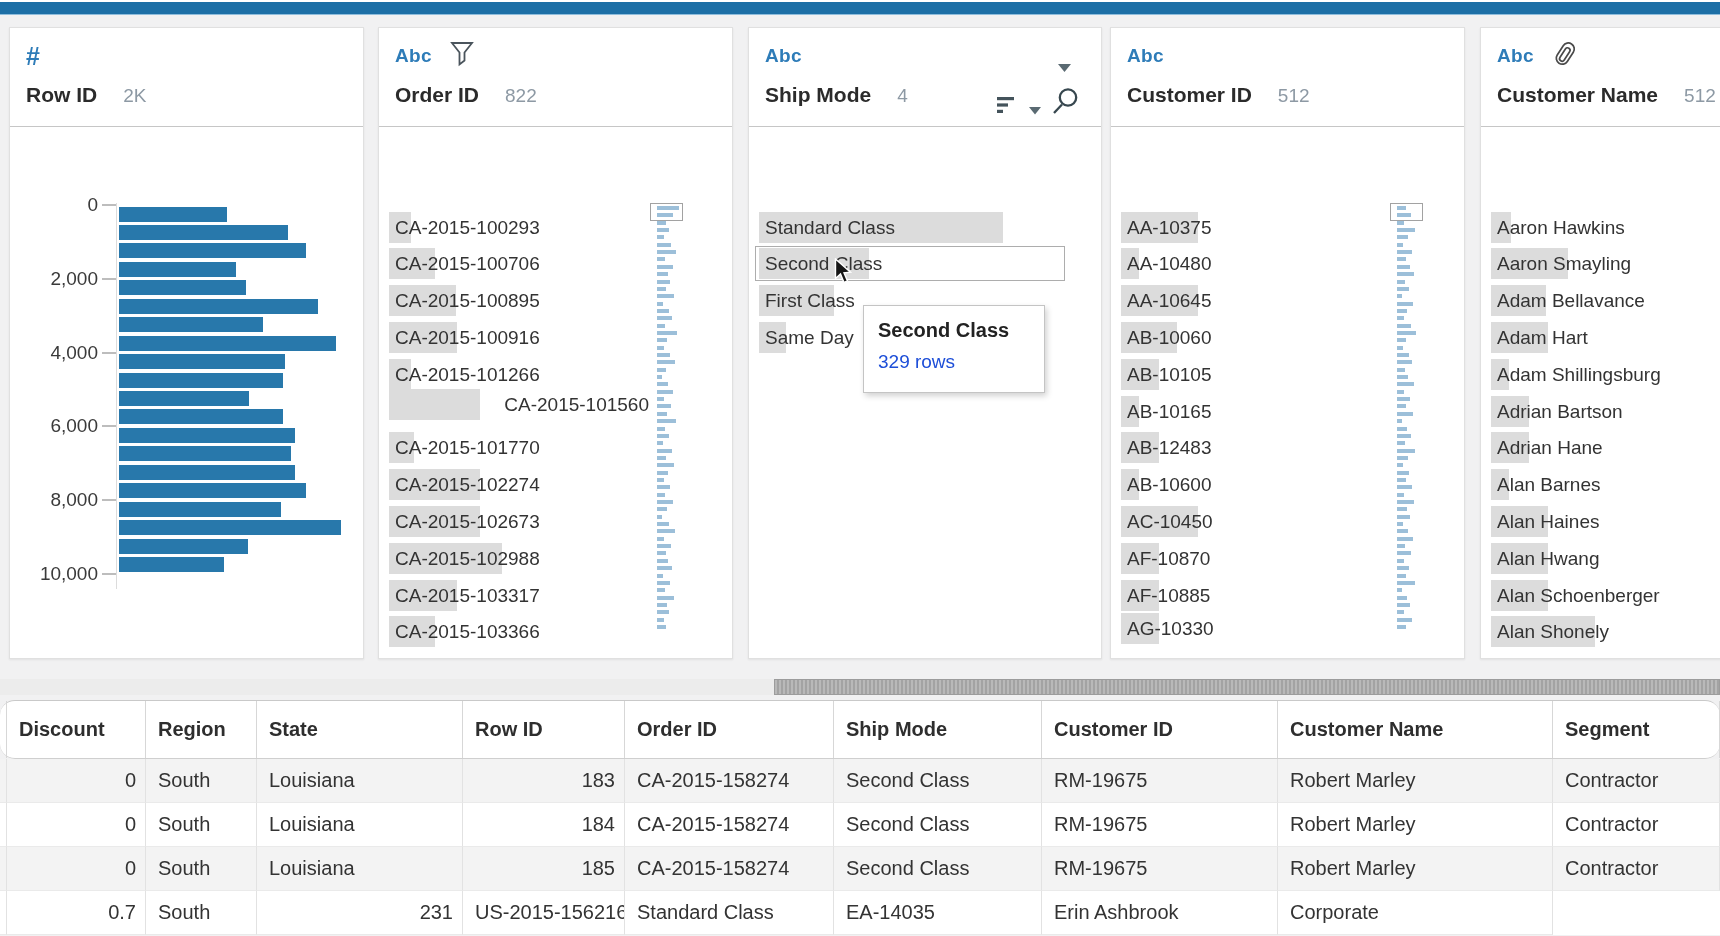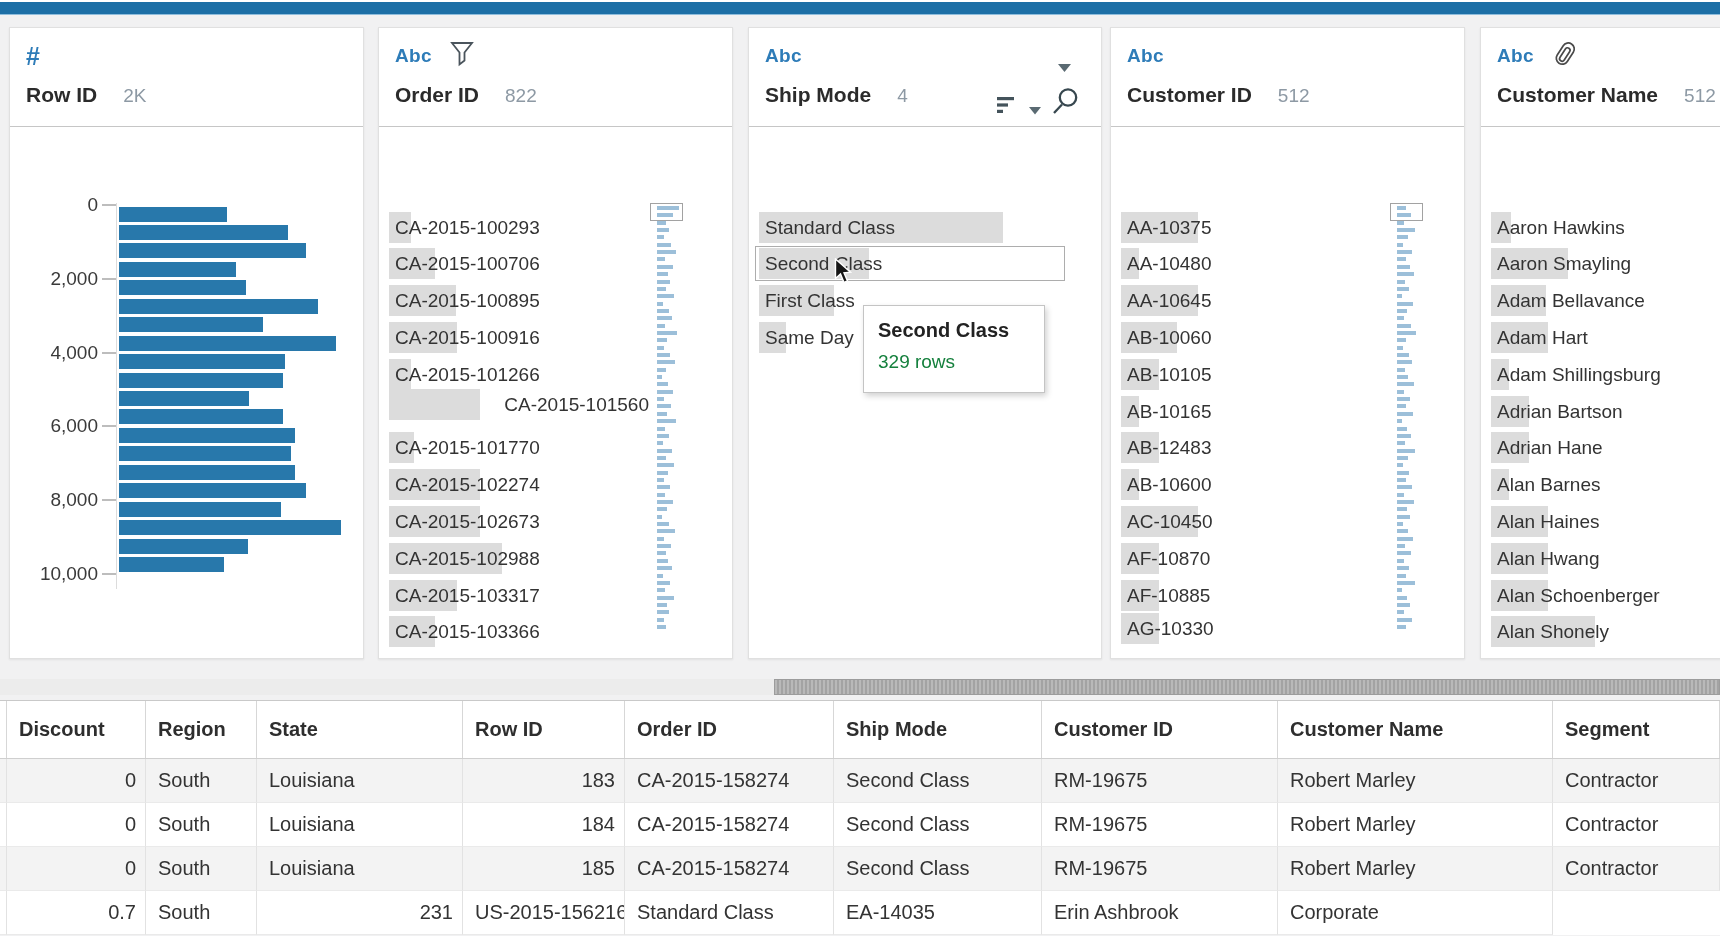--- a/index.html
+++ b/index.html
@@ -36,32 +36,32 @@
   .mini-sel{position:absolute;width:33px;height:18px;border:1px solid #a2a2a2;background:rgba(255,255,255,.55);box-sizing:border-box;}
 
   
   .icon-abs{position:absolute;}
   svg.stroke{fill:none;stroke:#4a545c;stroke-width:1.8;}
 
   
   .tooltip{position:absolute;left:114px;top:277px;width:182px;height:88px;background:#fff;border:1px solid #c4c4c4;
     box-shadow:2px 3px 6px rgba(0,0,0,.18);box-sizing:border-box;padding:13px 14px;z-index:30;}
   .tt-title{font-size:20px;font-weight:700;color:#222;}
-  .tt-rows{font-size:19px;color:#15803d;margin-top:9px;}
+  .tt-rows{font-size:19px;color:#1d4ed8;margin-top:9px;}
   .cursor{position:absolute;left:834px;top:258px;z-index:40;}
 
   
   .scroll-track{position:absolute;left:0;top:679px;width:1720px;height:16px;background:#ececec;}
   .scroll-thumb{position:absolute;left:774px;top:679px;width:946px;height:16px;border:1px solid #9c9c9c;box-sizing:border-box;
     background:repeating-linear-gradient(90deg,#b9b9b9 0 2px,#a3a3a3 2px 4px);}
 
   
   .grid{position:absolute;left:0;top:700px;width:1720px;}
   .trow{display:grid;grid-template-columns:7px 139px 111px 206px 162px 209px 208px 236px 275px 1fr;}
-  .thead{height:57px;background:#fff;border-top:1px solid #c9c9c9;border-bottom:1px solid #cfcfcf;}
+  .thead{height:57px;background:#fff;border-top:1px solid #c9c9c9;border-bottom:1px solid #cfcfcf;border-radius:15px;}
   .thead .cell{font-weight:700;color:#2e2e2e;border-right:1px solid #d7d7d7;}
   .tbody-row{height:44px;}
   .tbody-row.odd{background:#f3f3f3;}
   .tbody-row.even{background:#fff;}
   .tbody-row .cell{border-right:1px solid #e2e2e2;border-bottom:1px solid #eaeaea;color:#333;}
   .cell{display:flex;align-items:center;padding:0 8px 0 12px;font-size:20px;box-sizing:border-box;overflow:hidden;white-space:nowrap;}
   .cell.num{justify-content:flex-end;padding-right:9px;}
   .cell.gutter{padding:0;}
 </style>
 </head>

